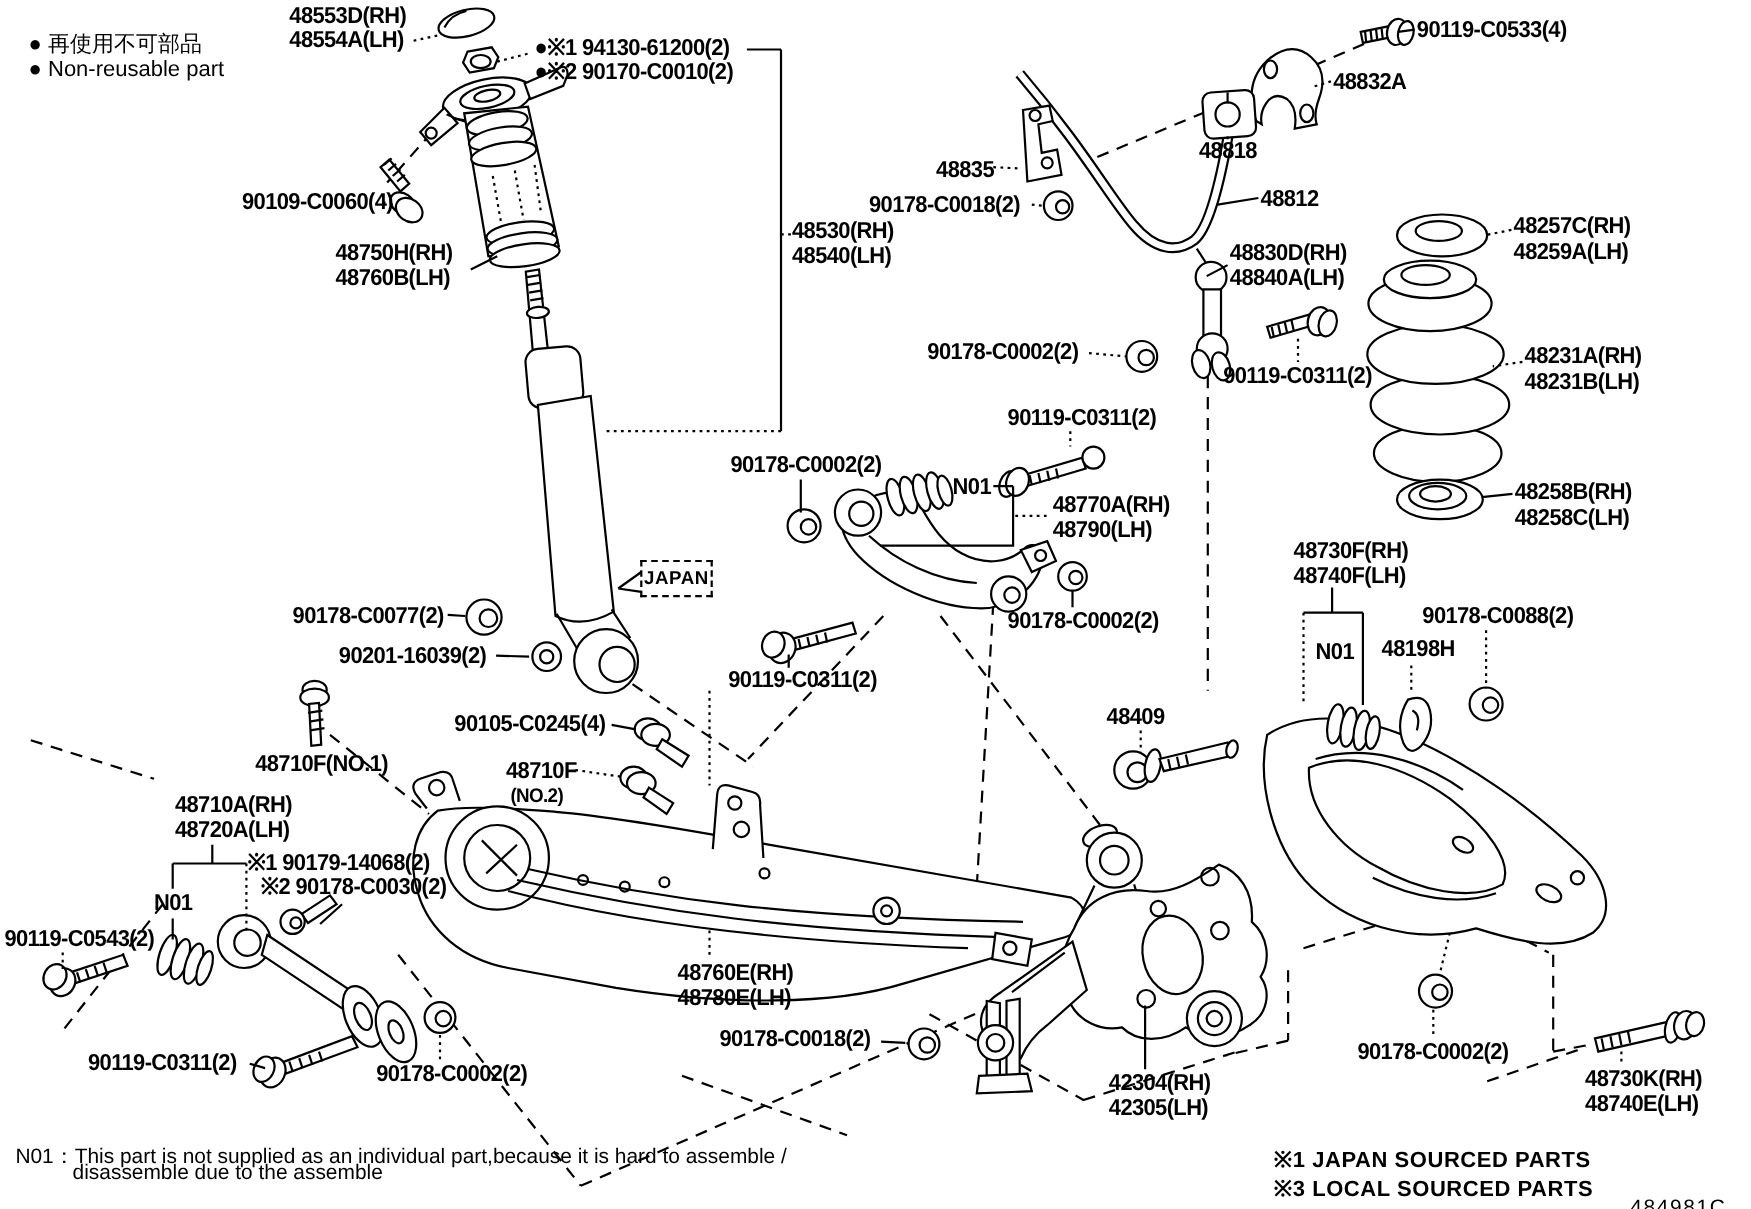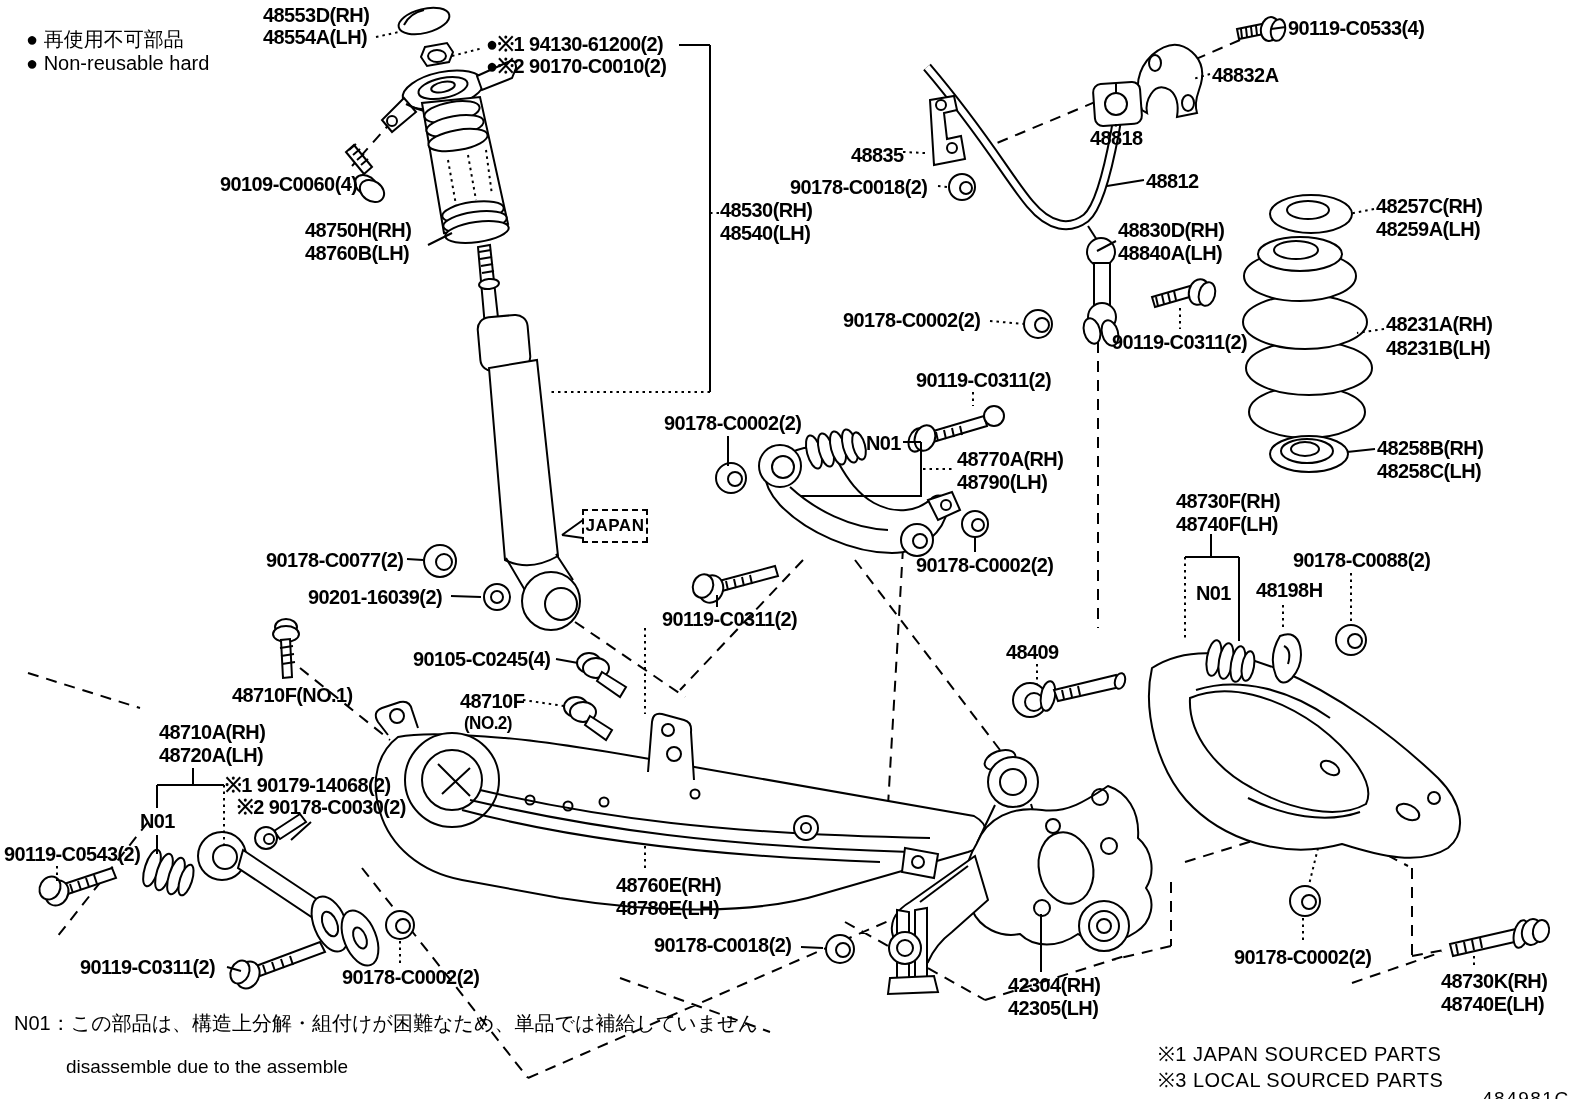--- a/index.html
+++ b/index.html
@@ -8,21 +8,21 @@
   #art{position:absolute;left:0;top:0}
   .lbl{position:absolute;white-space:nowrap;font-weight:bold;font-size:21px;line-height:1;
        letter-spacing:-0.6px;transform:scaleX(.95);transform-origin:0 0}
   .sm{font-size:18px}
   .mark-box{position:absolute;left:582px;top:509px;width:62px;height:30px;border:2px dashed #000;
             display:flex;align-items:center;justify-content:center;font-weight:bold;font-size:17px;
             letter-spacing:.5px}
   .note{position:absolute;white-space:nowrap}
   .jp{font-weight:normal;font-size:20px}
   .en{font-size:19px}
-  .src{font-weight:normal;font-size:20px;letter-spacing:.5px}
+  .src{font-weight:bold;font-size:20px;letter-spacing:.5px}
   .code{font-size:19px;letter-spacing:1.5px}
   .pw{fill:#fff;stroke:#000;stroke-width:2}
   .ln{fill:none;stroke:#000;stroke-width:2}
   .dot{fill:none;stroke:#000;stroke-width:2;stroke-dasharray:2.5 4}
   .dsh{fill:none;stroke:#000;stroke-width:2;stroke-dasharray:11 8}
   .bar-o{fill:none;stroke:#000;stroke-width:10}
   .bar-i{fill:none;stroke:#fff;stroke-width:6}
 </style>
 </head>
 <body>
@@ -279,21 +279,21 @@
       M1210,74 L1193,79 M1116,124 L1116,130 M903,152 L925,153 M938,186 L948,187
       M348,184 L360,186 M1374,209 L1349,214 M990,321 L1024,324 M1180,308 L1180,329
       M1384,329 L1357,333 M973,392 L973,406 M923,469 L954,469 M1185,557 L1185,641
       M1351,573 L1351,626 M1283,605 L1283,631 M523,700 L564,706 M224,785 L224,848
       M1037,664 L1037,684 M57,866 L57,881 M645,846 L645,872 M400,941 L400,964
       M1303,918 L1303,944 M1474,956 L1474,968"></path>
   </g>
 </svg>
 
 <div class="note jp" style="left:26px;top:26px">● 再使用不可部品</div>
-<div class="note jp" style="left:26px;top:52px">● Non-reusable hard</div>
+<div class="note jp" style="left:26px;top:52px">● Non-reusable part</div>
 
 <div class="lbl" style="left:263px;top:4px">48553D(RH)</div>
 <div class="lbl" style="left:263px;top:26px">48554A(LH)</div>
 <div class="lbl" style="left:486px;top:33px">●※1 94130-61200(2)</div>
 <div class="lbl" style="left:486px;top:55px">●※2 90170-C0010(2)</div>
 <div class="lbl" style="left:1288px;top:17px">90119-C0533(4)</div>
 <div class="lbl" style="left:1212px;top:64px">48832A</div>
 <div class="lbl" style="left:1090px;top:127px">48818</div>
 <div class="lbl" style="left:851px;top:144px">48835</div>
 <div class="lbl" style="left:790px;top:176px">90178-C0018(2)</div>
@@ -345,19 +345,19 @@
 <div class="lbl" style="left:616px;top:897px">48780E(LH)</div>
 <div class="lbl" style="left:80px;top:956px">90119-C0311(2)</div>
 <div class="lbl" style="left:342px;top:966px">90178-C0002(2)</div>
 <div class="lbl" style="left:654px;top:934px">90178-C0018(2)</div>
 <div class="lbl" style="left:1008px;top:974px">42304(RH)</div>
 <div class="lbl" style="left:1008px;top:997px">42305(LH)</div>
 <div class="lbl" style="left:1234px;top:946px">90178-C0002(2)</div>
 <div class="lbl" style="left:1441px;top:970px">48730K(RH)</div>
 <div class="lbl" style="left:1441px;top:993px">48740E(LH)</div>
 
-<div class="note jp" style="left:14px;top:1010px">N01：この部品は、構造上分解・組付けが困難なため、単品では補給していません</div>
+<div class="note en" style="left:14px;top:1038px">N01：This part is not supplied as an individual part,because it is hard to assemble /</div>
 <div class="note en" style="left:66px;top:1056px">disassemble due to the assemble</div>
 <div class="note src" style="left:1158px;top:1040px">※1 JAPAN SOURCED PARTS</div>
 <div class="note src" style="left:1158px;top:1066px">※3 LOCAL SOURCED PARTS</div>
 <div class="note code" style="left:1482px;top:1088px">484981C</div>
 
 </div>
 
 </body></html>

